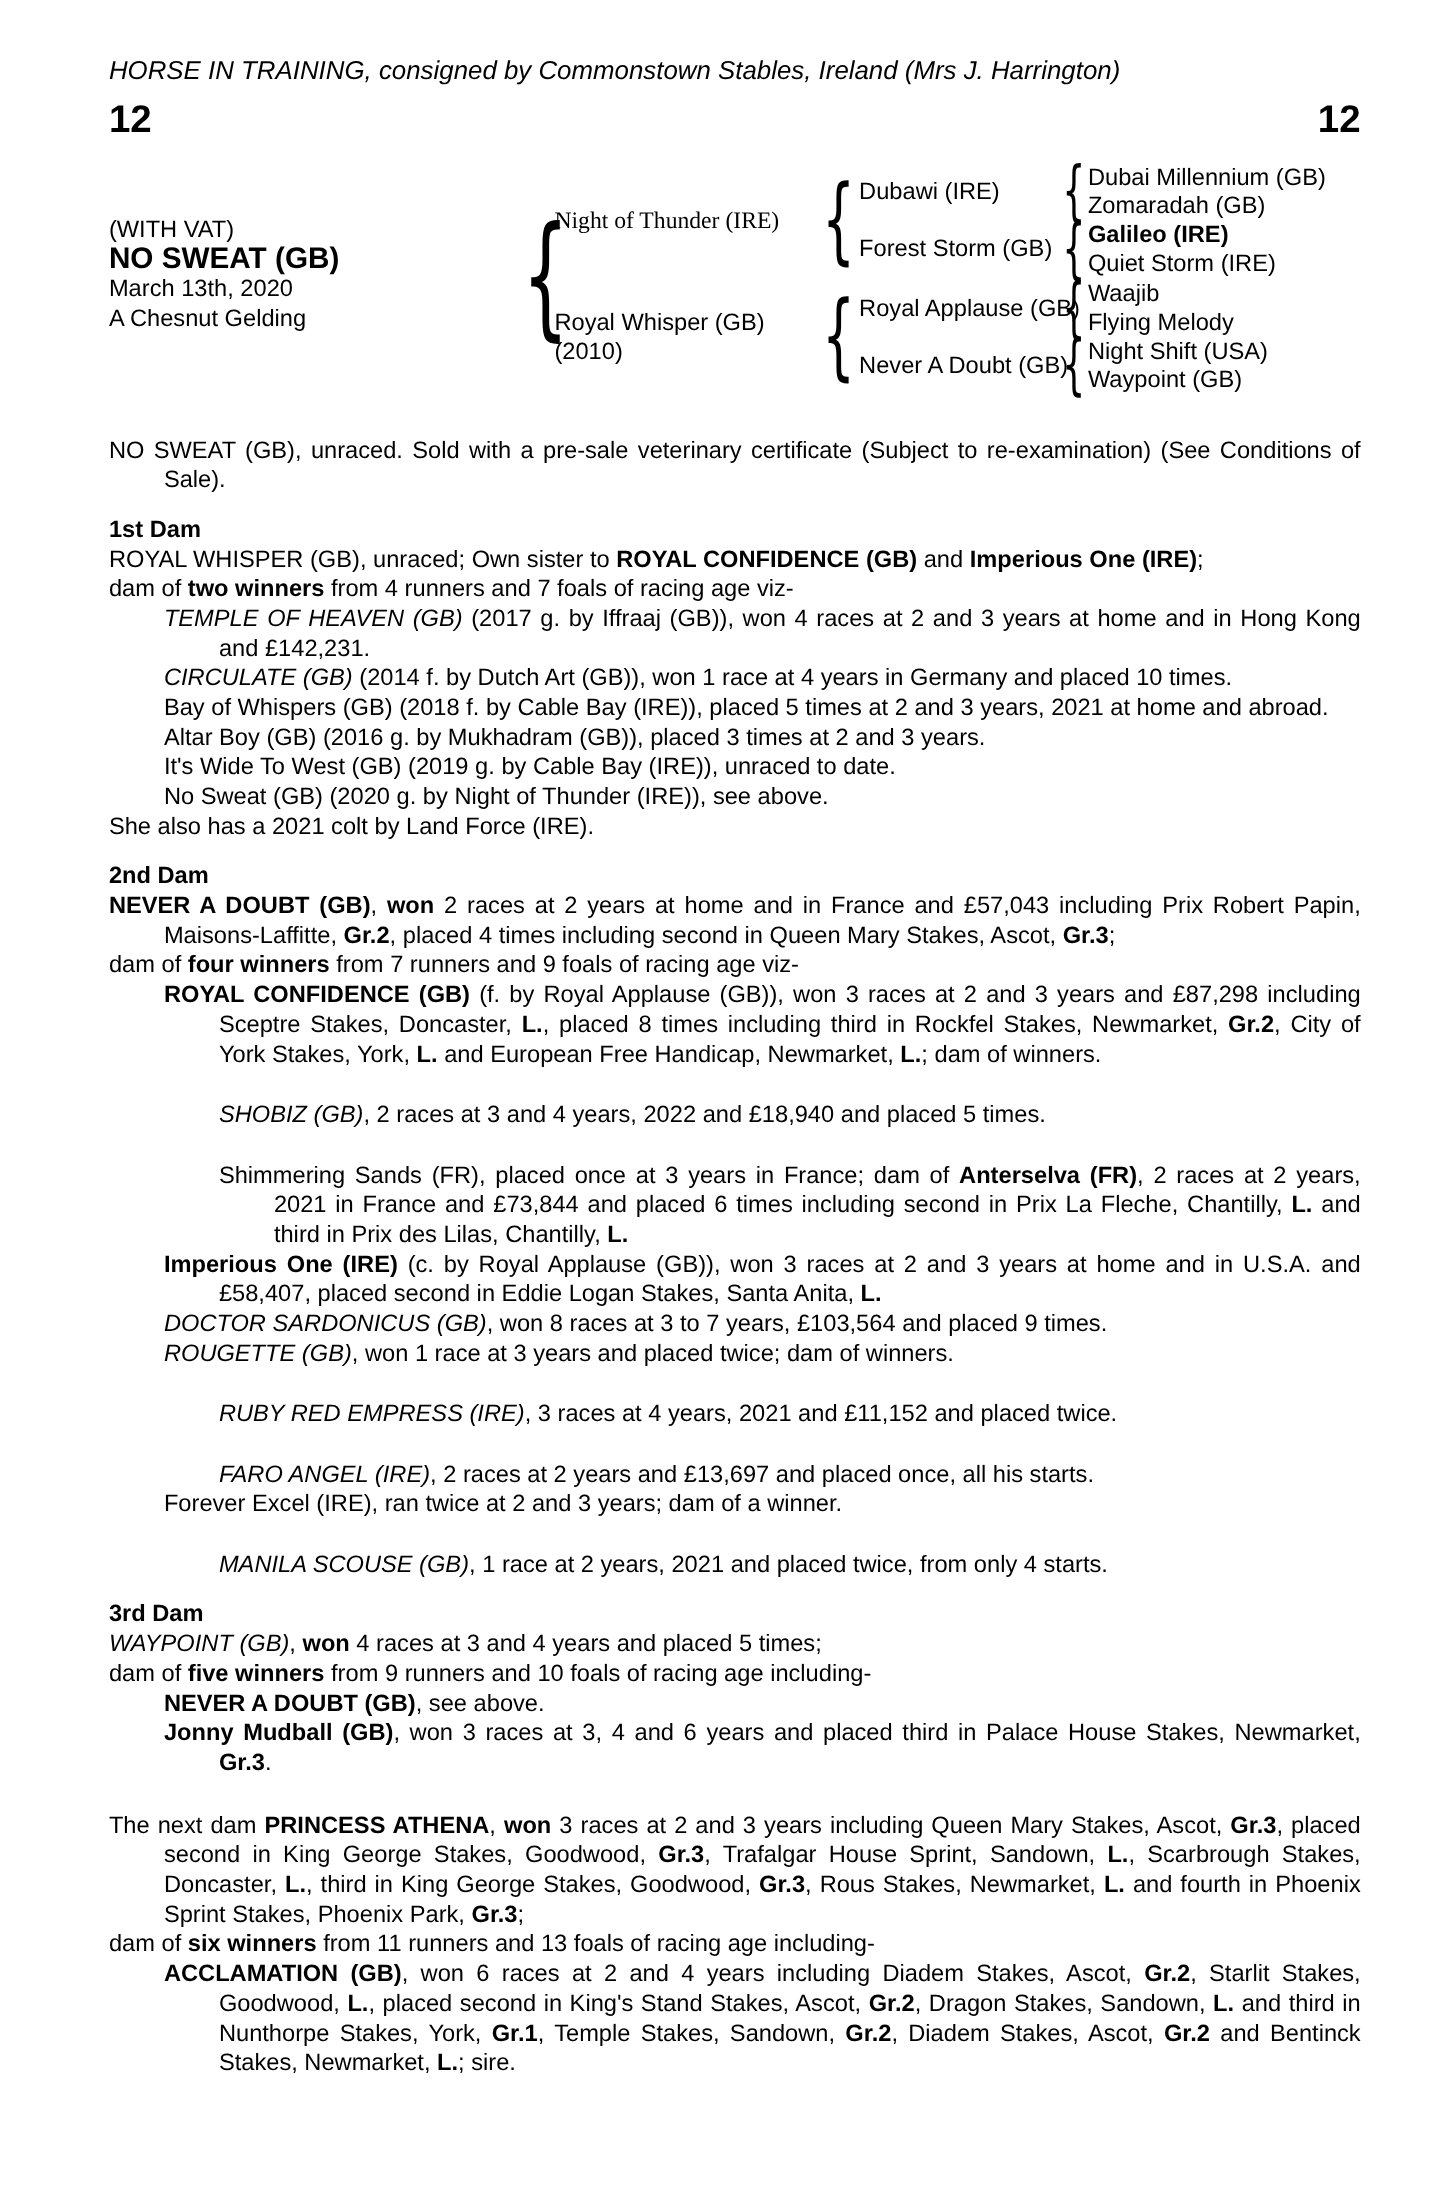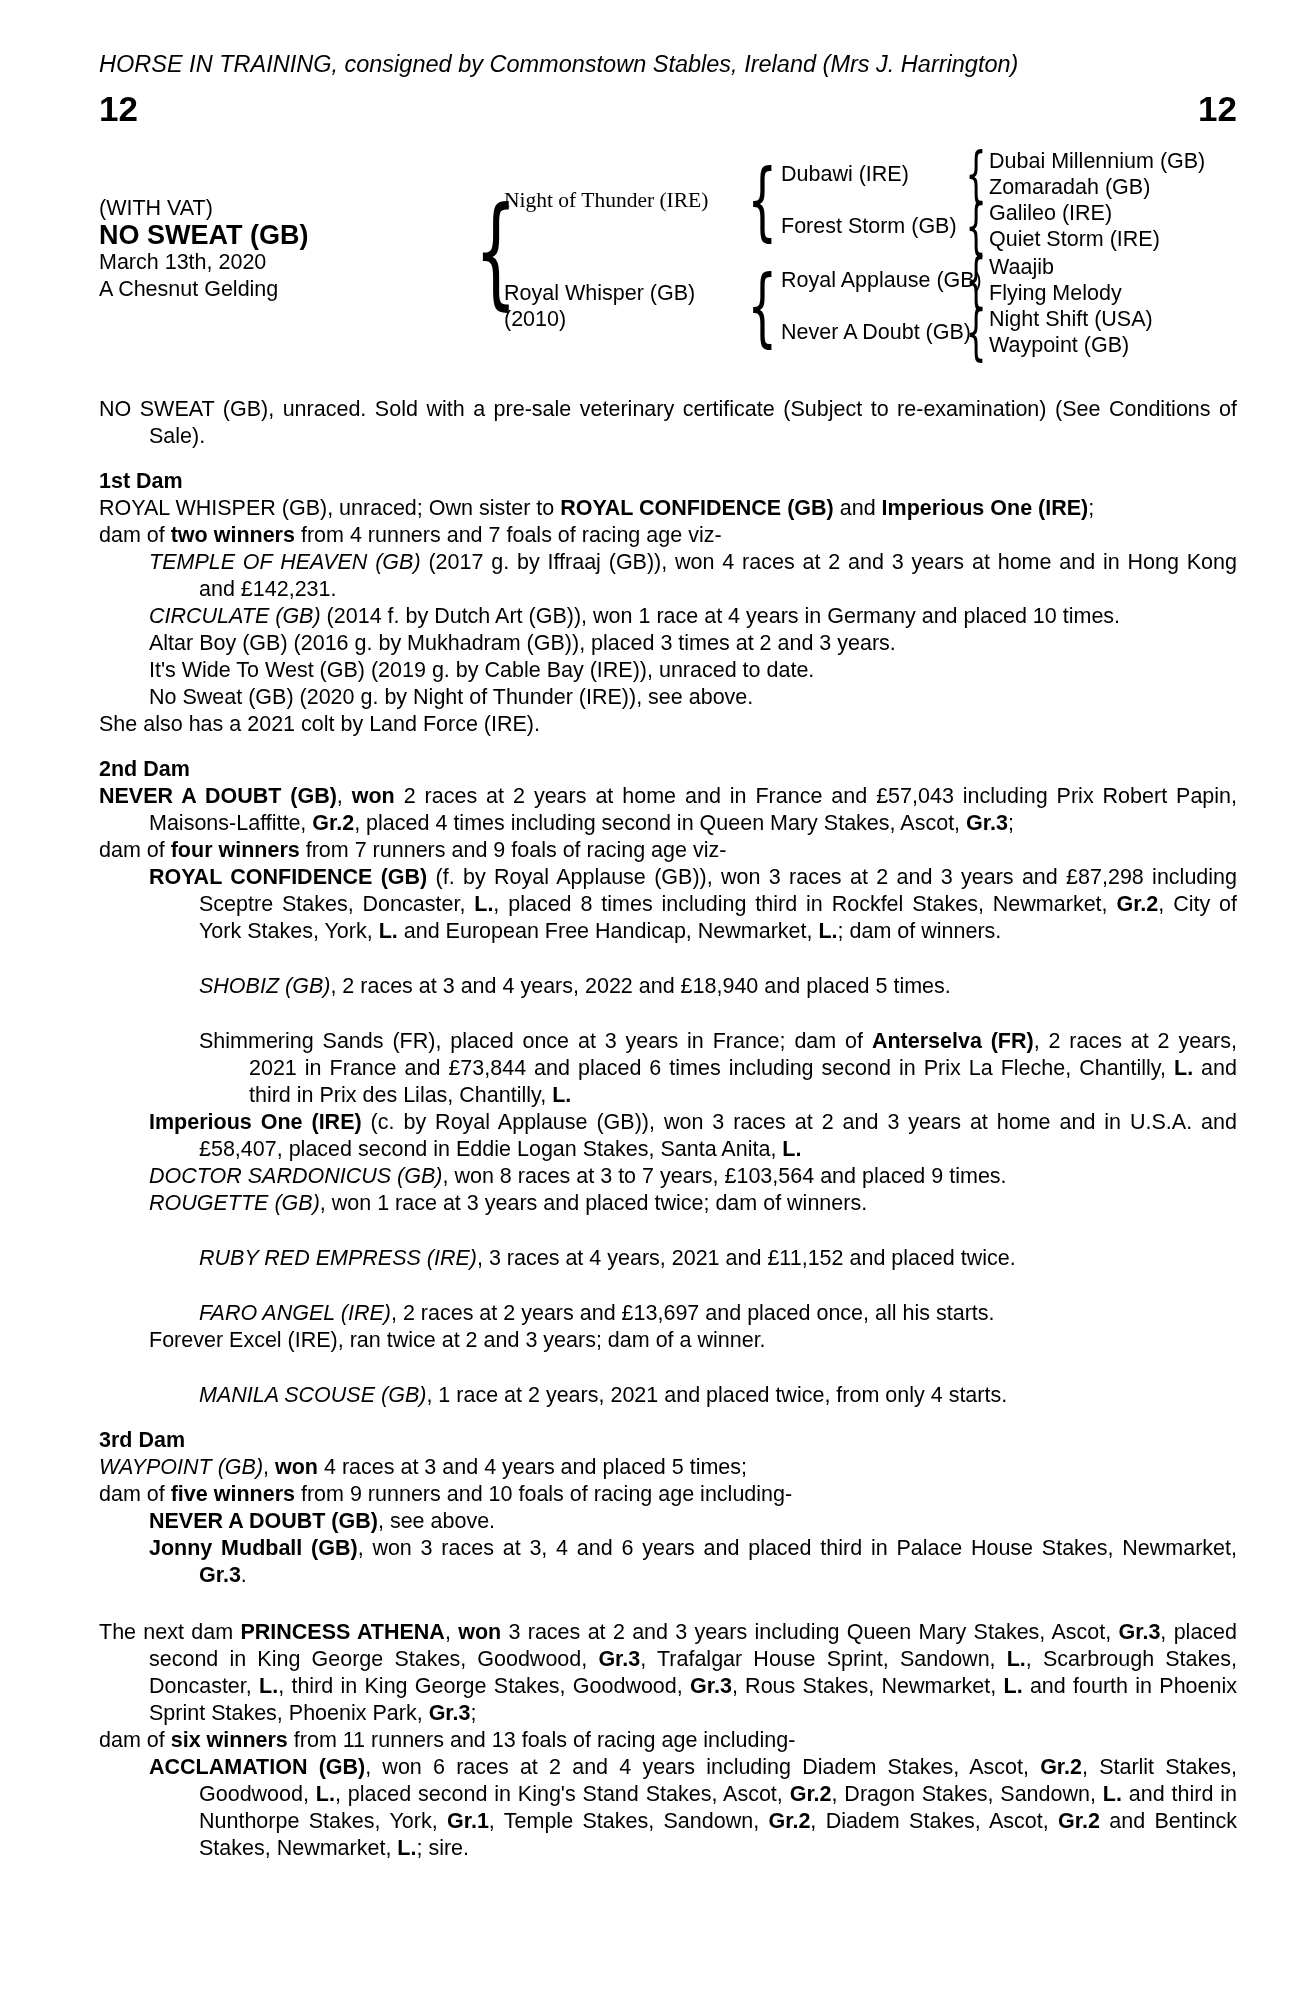--- a/index.html
+++ b/index.html
@@ -77,35 +77,36 @@
       <div>(2010)</div>
     </div>
 
     <div class="cell g2" style="top:30px;">Dubawi (IRE)</div>
     <div class="cell g2" style="top:82px;">Forest Storm (GB)</div>
     <div class="cell g2" style="top:136px;">Royal Applause (GB)</div>
     <div class="cell g2" style="top:188px;">Never A Doubt (GB)</div>
 
     <div class="cell g3" style="top:17px;">Dubai Millennium (GB)</div>
     <div class="cell g3" style="top:43px;">Zomaradah (GB)</div>
-    <div class="cell g3" style="top:69px;">Galileo (IRE)</div>
+    <div class="cell g3" style="top:69px;font-weight:bold;">Galileo (IRE)</div>
     <div class="cell g3" style="top:95px;">Quiet Storm (IRE)</div>
     <div class="cell g3" style="top:123px;">Waajib</div>
     <div class="cell g3" style="top:149px;">Flying Melody</div>
     <div class="cell g3" style="top:175px;">Night Shift (USA)</div>
     <div class="cell g3" style="top:201px;">Waypoint (GB)</div>
   </div>
 
   <div class="bodytext">
       <div class="p p0"><span>NO SWEAT (GB), unraced. Sold with a pre-sale veterinary certificate (Subject to re-examination) (See Conditions of Sale).</span></div>
       <div class="p h"><span>1st Dam</span></div>
       <div class="p p0"><span>ROYAL WHISPER (GB), unraced; Own sister to </span><b>ROYAL CONFIDENCE (GB)</b><span> and </span><b>Imperious One (IRE)</b><span>;</span></div>
       <div class="p p0"><span>dam of </span><b>two winners</b><span> from 4 runners and 7 foals of racing age viz-</span></div>
       <div class="p p1"><i>TEMPLE OF HEAVEN (GB)</i><span> (2017 g. by Iffraaj (GB)), won 4 races at 2 and 3 years at home and in Hong Kong and £142,231.</span></div>
       <div class="p p1"><i>CIRCULATE (GB)</i><span> (2014 f. by Dutch Art (GB)), won 1 race at 4 years in Germany and placed 10 times.</span></div>
+      <div class="p p1"><span>Bay of Whispers (GB) (2018 f. by Cable Bay (IRE)), placed 5 times at 2 and 3 years, 2021 at home and abroad.</span></div>
       <div class="p p1"><span>Altar Boy (GB) (2016 g. by Mukhadram (GB)), placed 3 times at 2 and 3 years.</span></div>
       <div class="p p1"><span>It's Wide To West (GB) (2019 g. by Cable Bay (IRE)), unraced to date.</span></div>
       <div class="p p1"><span>No Sweat (GB) (2020 g. by Night of Thunder (IRE)), see above.</span></div>
       <div class="p p0"><span>She also has a 2021 colt by Land Force (IRE).</span></div>
       <div class="p h"><span>2nd Dam</span></div>
       <div class="p p0"><b>NEVER A DOUBT (GB)</b><span>, </span><b>won</b><span> 2 races at 2 years at home and in France and £57,043 including Prix Robert Papin, Maisons-Laffitte, </span><b>Gr.2</b><span>, placed 4 times including second in Queen Mary Stakes, Ascot, </span><b>Gr.3</b><span>;</span></div>
       <div class="p p0"><span>dam of </span><b>four winners</b><span> from 7 runners and 9 foals of racing age viz-</span></div>
       <div class="p p1"><b>ROYAL CONFIDENCE (GB)</b><span> (f. by Royal Applause (GB)), won 3 races at 2 and 3 years and £87,298 including Sceptre Stakes, Doncaster, </span><b>L.</b><span>, placed 8 times including third in Rockfel Stakes, Newmarket, </span><b>Gr.2</b><span>, City of York Stakes, York, </span><b>L.</b><span> and European Free Handicap, Newmarket, </span><b>L.</b><span>; dam of winners.</span></div>
       <div class="p p2"><i>SHOBIZ (GB)</i><span>, 2 races at 3 and 4 years, 2022 and £18,940 and placed 5 times.</span></div>
       <div class="p p2"><span>Shimmering Sands (FR), placed once at 3 years in France; dam of </span><b>Anterselva (FR)</b><span>, 2 races at 2 years, 2021 in France and £73,844 and placed 6 times including second in Prix La Fleche, Chantilly, </span><b>L.</b><span> and third in Prix des Lilas, Chantilly, </span><b>L.</b></div>

